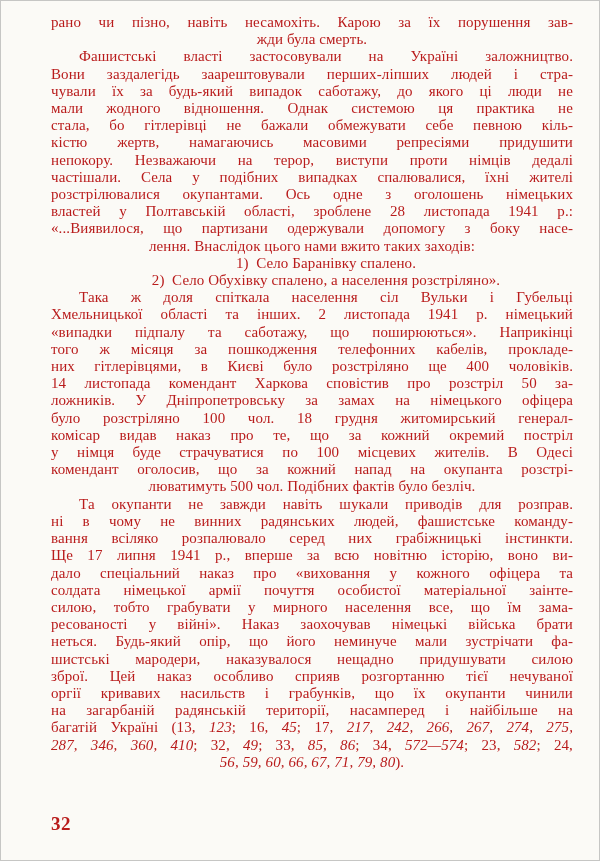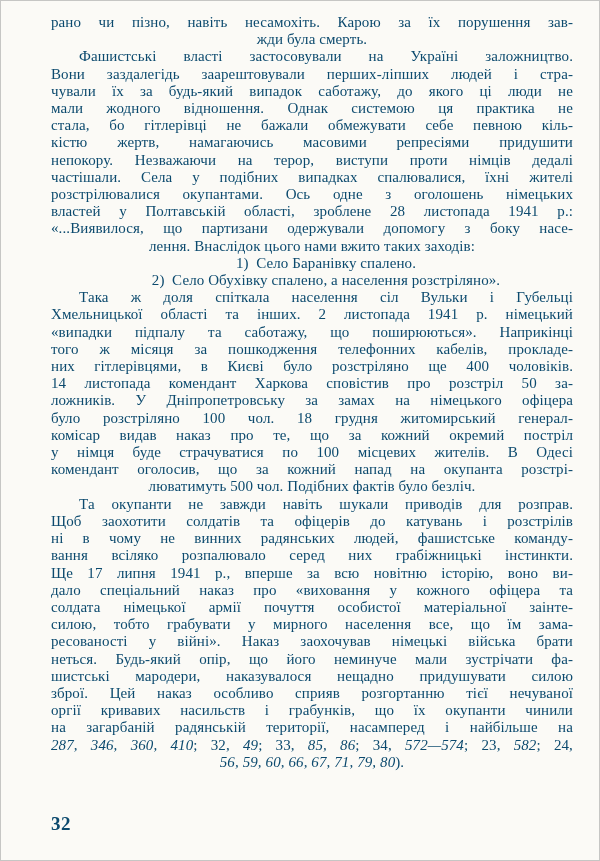--- a/index.html
+++ b/index.html
@@ -46,21 +46,21 @@
     left: 50px;
     top: 812px;
     font-size: 19px;
     font-weight: bold;
     letter-spacing: 0.5px;
   }
 </style>
 </head>
 <body>
 
-<div class="page" style="background: rgb(251, 250, 246); color: #0c4a6e; border-color: rgb(198, 198, 196);">
+<div class="page" style="background: rgb(251, 250, 246); color: #b91c1c; border-color: rgb(198, 198, 196);">
   <div class="text-block" id="text-block">
       <div class="line fill"><span>рано чи пізно, навіть несамохіть. Карою за їх порушення зав-</span></div>
       <div class="line"><span>жди була смерть.</span></div>
       <div class="line indent fill"><span>Фашистські власті застосовували на Україні заложництво.</span></div>
       <div class="line fill"><span>Вони заздалегідь заарештовували перших-ліпших людей і стра-</span></div>
       <div class="line fill"><span>чували їх за будь-який випадок саботажу, до якого ці люди не</span></div>
       <div class="line fill"><span>мали жодного відношення. Однак системою ця практика не</span></div>
       <div class="line fill"><span>стала, бо гітлерівці не бажали обмежувати себе певною кіль-</span></div>
       <div class="line fill"><span>кістю жертв, намагаючись масовими репресіями придушити</span></div>
       <div class="line fill"><span>непокору. Незважаючи на терор, виступи проти німців дедалі</span></div>
@@ -77,30 +77,30 @@
       <div class="line fill"><span>того ж місяця за пошкодження телефонних кабелів, прокладе-</span></div>
       <div class="line fill"><span>них гітлерівцями, в Києві було розстріляно ще 400 чоловіків.</span></div>
       <div class="line fill"><span>14 листопада комендант Харкова сповістив про розстріл 50 за-</span></div>
       <div class="line fill"><span>ложників. У Дніпропетровську за замах на німецького офіцера</span></div>
       <div class="line fill"><span>було розстріляно 100 чол. 18 грудня житомирський генерал-</span></div>
       <div class="line fill"><span>комісар видав наказ про те, що за кожний окремий постріл</span></div>
       <div class="line fill"><span>у німця буде страчуватися по 100 місцевих жителів. В Одесі</span></div>
       <div class="line fill"><span>комендант оголосив, що за кожний напад на окупанта розстрі-</span></div>
       <div class="line"><span>люватимуть 500 чол. Подібних фактів було безліч.</span></div>
       <div class="line indent fill"><span>Та окупанти не завжди навіть шукали приводів для розправ.</span></div>
-      <div class="line fill"><span>Щоб заохотити солдатів та офіцерів до катувань і розстрілів</span></div>
       <div class="line fill"><span>ні в чому не винних радянських людей, фашистське команду-</span></div>
       <div class="line fill"><span>вання всіляко розпалювало серед них грабіжницькі інстинкти.</span></div>
       <div class="line fill"><span>Ще 17 липня 1941 р., вперше за всю новітню історію, воно ви-</span></div>
       <div class="line fill"><span>дало спеціальний наказ про «виховання у кожного офіцера та</span></div>
       <div class="line fill"><span>солдата німецької армії почуття особистої матеріальної заінте-</span></div>
       <div class="line fill"><span>силою, тобто грабувати у мирного населення все, що їм зама-</span></div>
       <div class="line fill"><span>ресованості у війні». Наказ заохочував німецькі війська брати</span></div>
       <div class="line fill"><span>неться. Будь-який опір, що його неминуче мали зустрічати фа-</span></div>
       <div class="line fill"><span>шистські мародери, наказувалося нещадно придушувати силою</span></div>
       <div class="line fill"><span>зброї. Цей наказ особливо сприяв розгортанню тієї нечуваної</span></div>
       <div class="line fill"><span>оргії кривавих насильств і грабунків, що їх окупанти чинили</span></div>
       <div class="line fill"><span>на загарбаній радянській території, насамперед і найбільше на</span></div>
+      <div class="line fill"><span>багатій Україні (13, </span><span class="it">123</span><span>; 16, </span><span class="it">45</span><span>; 17, </span><span class="it">217, 242, 266, 267, 274, 275,</span></div>
       <div class="line fill"><span class="it">287, 346, 360, 410</span><span>; 32, </span><span class="it">49</span><span>; 33, </span><span class="it">85, 86</span><span>; 34, </span><span class="it">572—574</span><span>; 23, </span><span class="it">582</span><span>; 24,</span></div>
       <div class="line"><span class="it">56, 59, 60, 66, 67, 71, 79, 80</span><span>).</span></div>
     </div>
   <div class="page-number">32</div>
 </div>
 
 </body></html>

